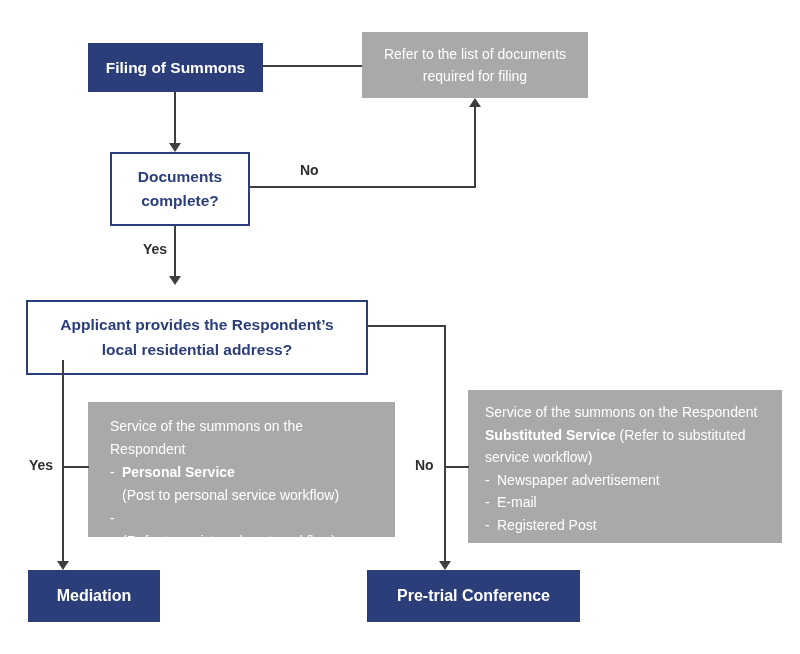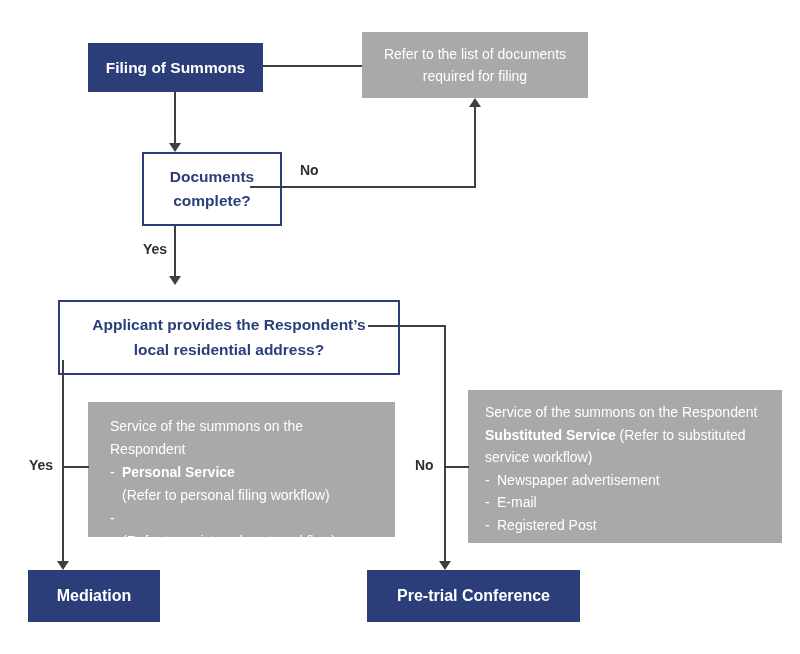--- a/index.html
+++ b/index.html
@@ -32,21 +32,20 @@
     line-height: 1.4;
   }
   .navy.end { font-size: 16px; }
   .q {
     background: #ffffff;
     border: 2px solid var(--navy, #2b3e7a);
     color: var(--navy, #2b3e7a);
     font-weight: 700;
     font-size: 15.5px;
     line-height: 1.55;
-    margin-left: 32px;
   }
   .gray {
     position: absolute;
     background: var(--gray, #a9a9a9);
     color: #ffffff;
     font-size: 14px;
   }
   .gray .inner { line-height: 23px; }
   .gray.centered {
     display: flex;
@@ -104,21 +103,21 @@
     <div>local residential address?</div>
   </div>
 
   <div class="gray" style="left:88px; top:402px; width:307px; height:135px; padding:13px 18px 0 22px;">
     <div class="inner">
       <div>Service of the summons on the Respondent</div>
       <div class="li">
         <span class="dash">-</span>
         <span class="b">Personal Service</span>
       </div>
-      <div class="indent">(Refer to personal filing workflow)</div>
+      <div class="indent">(Post to personal service workflow)</div>
       <div class="li">
         <span class="dash">-</span>
       </div>
       <div class="indent">(Refer to registered post workflow)</div>
     </div>
   </div>
 
   <div class="gray" style="left:468px; top:390px; width:314px; height:153px; padding:11px 14px 0 17px;">
     <div class="inner" style="line-height:22.5px;">
       <div>Service of the summons on the Respondent</div>

